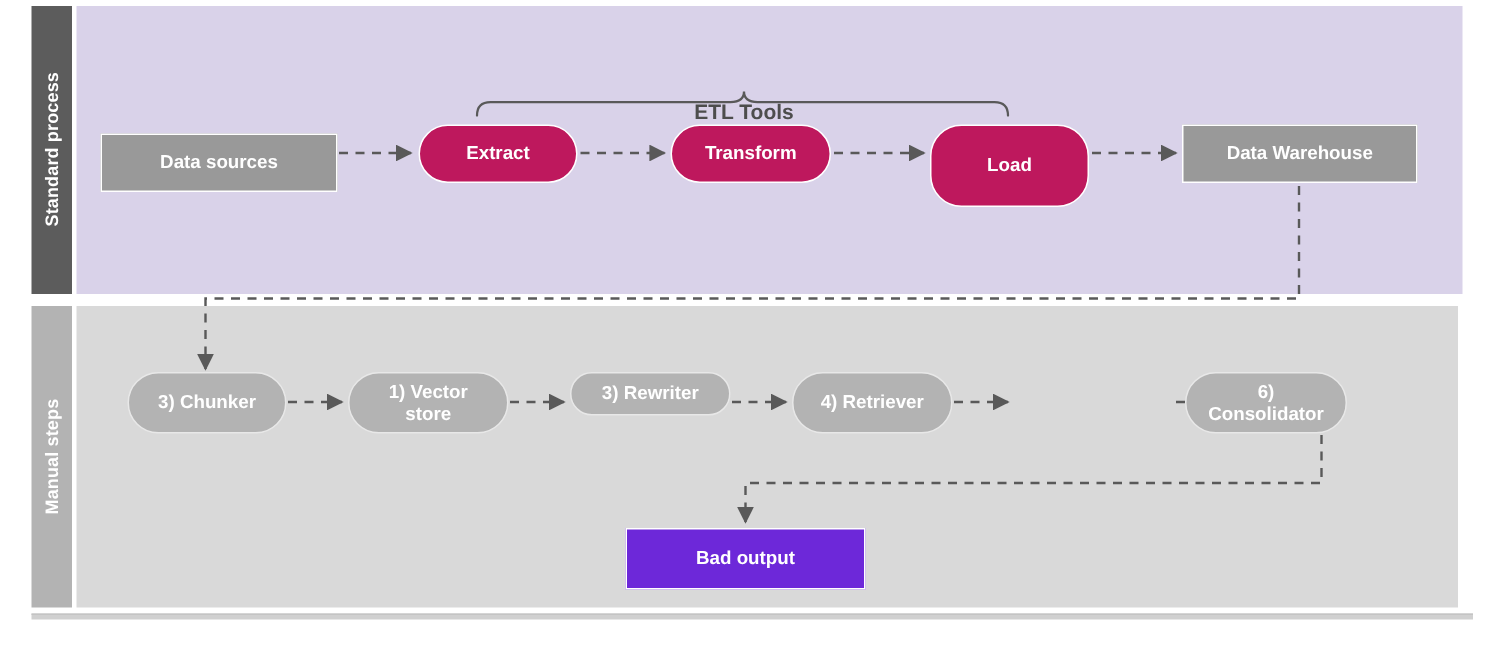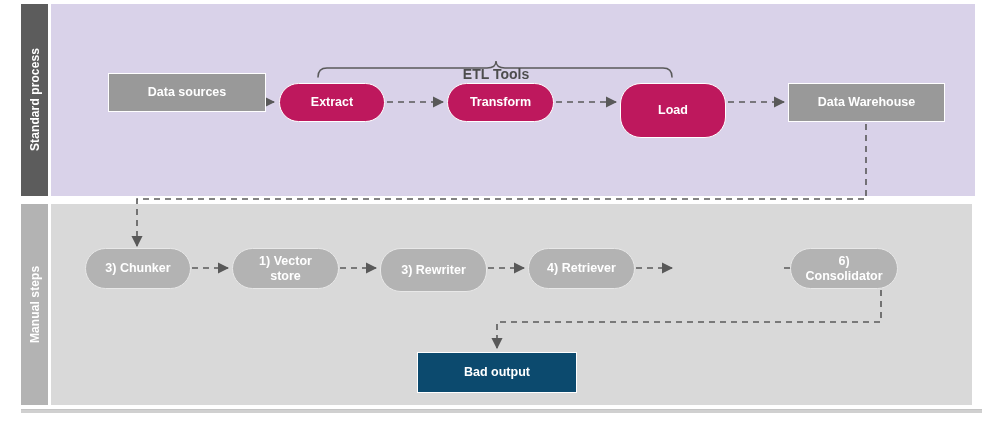--- a/index.html
+++ b/index.html
@@ -82,21 +82,21 @@
     font-size: 12.5px;
     line-height: 15px;
     border: 1px solid #ffffff;
     z-index: 5;
   }
   .node.rect   { border-radius: 0; }
   .node.pill   { border-radius: 21px; }
   .node.grey   { background: #999999; }
   .node.purple { background: #be185d; }
   .node.step   { background: #b3b3b3; border-color: #e8e8e8; }
-  .node.warn   { background: #0c4a6e; border-color: #ffffff; }
+  .node.warn   { background: #6d28d9; border-color: #ffffff; }
 
   
   #wires {
     position: absolute;
     left: 0; top: 0;
     width: 1003px; height: 430px;
     pointer-events: none;
     z-index: 4;
   }
   #brace-layer {
@@ -160,35 +160,35 @@
       <path d="M 881 290 L 881 322 L 497 322 L 497 348" marker-end="url(#arrow)"></path>
     </g>
   </svg>
 
   <svg id="brace-layer" viewBox="0 0 1003 430" xmlns="http://www.w3.org/2000/svg">
     <path d="M 318 77 Q 318 68 327 68 L 487 68 Q 496 68 496 61 Q 496 68 505 68 L 663 68 Q 672 68 672 77" stroke="#595959" stroke-width="1.5" fill="none" stroke-linecap="round"></path>
   </svg>
 
   <div class="bracket-label">ETL Tools</div>
 
-  <div class="node rect grey" style="left:67px; top:73px; width:158px; height:39px;margin-left:41px;">Data sources</div>
+  <div class="node rect grey" style="left:67px; top:89px; width:158px; height:39px;">Data sources</div>
 
   <div class="node pill purple" style="left:279px; top:83px; width:106px; height:39px;">Extract</div>
 
   <div class="node pill purple" style="left:447px; top:83px; width:107px; height:39px;">Transform</div>
 
   <div class="node pill purple" style="left:620px; top:83px; width:106px; height:55px;">Load</div>
 
   <div class="node rect grey" style="left:788px; top:83px; width:157px; height:39px;">Data Warehouse</div>
 
   <div class="node pill step" style="left:85px; top:248px; width:106px; height:41px;">3) Chunker</div>
 
   <div class="node pill step" style="left:232px; top:248px; width:107px; height:41px; padding:0 24px;">1) Vector store</div>
 
-  <div class="node pill step" style="left:380px; top:248px; width:107px; height:44px;">3) Rewriter</div>
+  <div class="node pill step" style="left:380px; top:248px; width:107px; height:29px;">3) Rewriter</div>
 
   <div class="node pill step" style="left:528px; top:248px; width:107px; height:41px;">4) Retriever</div>
 
 
   <div class="node pill step" style="left:790px; top:248px; width:108px; height:41px; padding:0 18px;">6) Consolidator</div>
 
   <div class="node rect warn" style="left:417px; top:352px; width:160px; height:41px;">Bad output</div>
 
   <div id="bottom-rule"></div>
 

